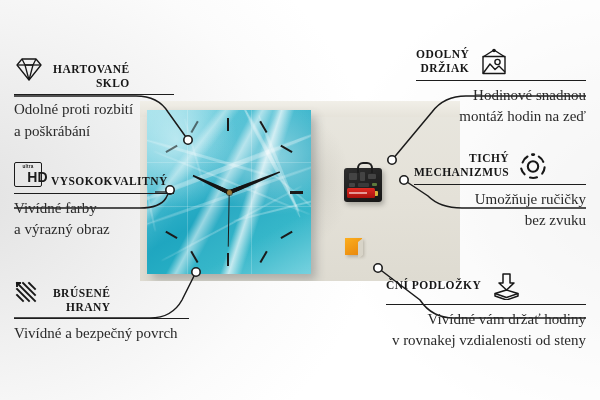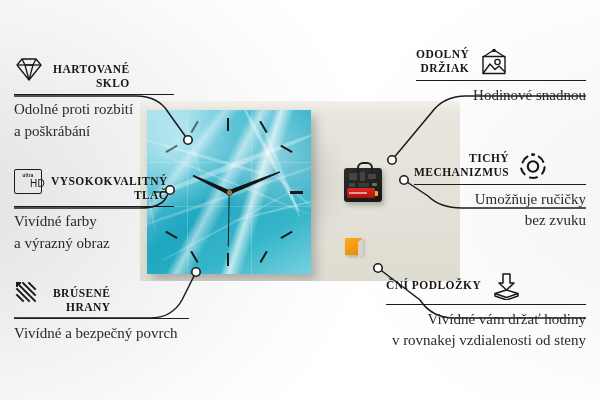--- a/index.html
+++ b/index.html
@@ -129,21 +129,21 @@
 
   .icon{flex:0 0 auto;display:block;}
 
   
   .hd-badge{
     width:26px;height:23px;border:1.4px solid #1b1b1b;border-radius:2px;
     display:flex;flex-direction:column;align-items:center;justify-content:center;
     line-height:1;
   }
   .hd-ultra{font-family:"Liberation Sans",sans-serif;font-size:4.6px;font-weight:bold;letter-spacing:.2px;color:#1b1b1b;}
-  .hd-hd{font-family:"Liberation Sans",sans-serif;font-size:10px;font-weight:normal;letter-spacing:.2px;color:#1b1b1b;margin-top:.5px;padding-left:19px;}
+  .hd-hd{font-family:"Liberation Sans",sans-serif;font-size:14px;font-weight:bold;letter-spacing:.2px;color:#1b1b1b;margin-top:.5px;padding-left:19px;}
 </style>
 </head>
 <body>
 
 <div id="stage">
 
   <div class="photo">
     <div class="photo-bg"></div>
     <div class="wall-shadow"></div>
 
@@ -251,21 +251,20 @@
   </div>
 
   <div class="feature left" style="left:14px;top:160px;width:160px;">
     <div class="f-head">
       <div class="hd-badge icon">
         <span class="hd-ultra">ultra</span>
         <span class="hd-hd">HD</span>
       </div>
       <div class="f-titles">
         <div class="f-title">VYSOKOKVALITNÝ</div>
-        <div class="f-title">TLAČ</div>
       </div>
     </div>
     <div class="f-rule"></div>
     <div class="f-desc">Vivídné farby</div>
     <div class="f-desc">a výrazný obraz</div>
   </div>
 
   <div class="feature left" style="left:14px;top:272px;width:175px;">
     <div class="f-head">
       <svg class="icon" width="30" height="26" viewBox="0 0 30 26">
@@ -299,20 +298,21 @@
           <path d="M16 2 L5 9 M16 2 L27 9"></path>
           <circle cx="16" cy="2.5" r="1.8" fill="#171717" stroke="none"></circle>
           <rect x="5" y="8.5" width="22" height="17"></rect>
           <circle cx="19.5" cy="14" r="2.6"></circle>
           <path d="M5 25.5 L12 16 L17 21.5 L21 18 L27 24"></path>
         </g>
       </svg>
     </div>
     <div class="f-rule"></div>
     <div class="f-desc">Hodinové snadnou</div>
+    <div class="f-desc">montáž hodin na zeď</div>
   </div>
 
   <div class="feature right" style="right:14px;top:152px;width:172px;">
     <div class="f-head">
       <div class="f-titles">
         <div class="f-title">TICHÝ</div>
         <div class="f-title">MECHANIZMUS</div>
       </div>
       <svg class="icon" width="30" height="28" viewBox="0 0 30 28">
         <g fill="none" stroke="#171717" stroke-width="2.1" stroke-linecap="round">

